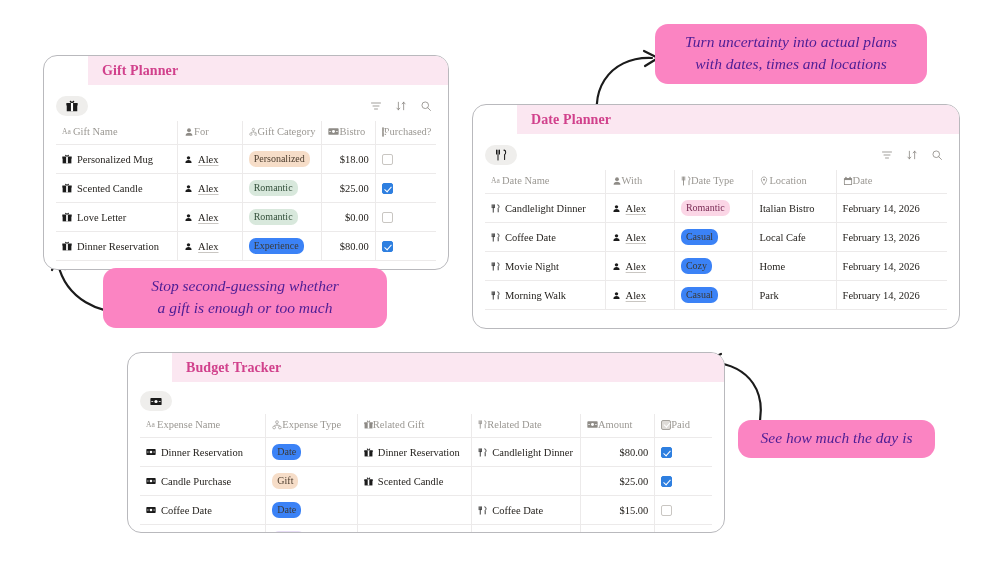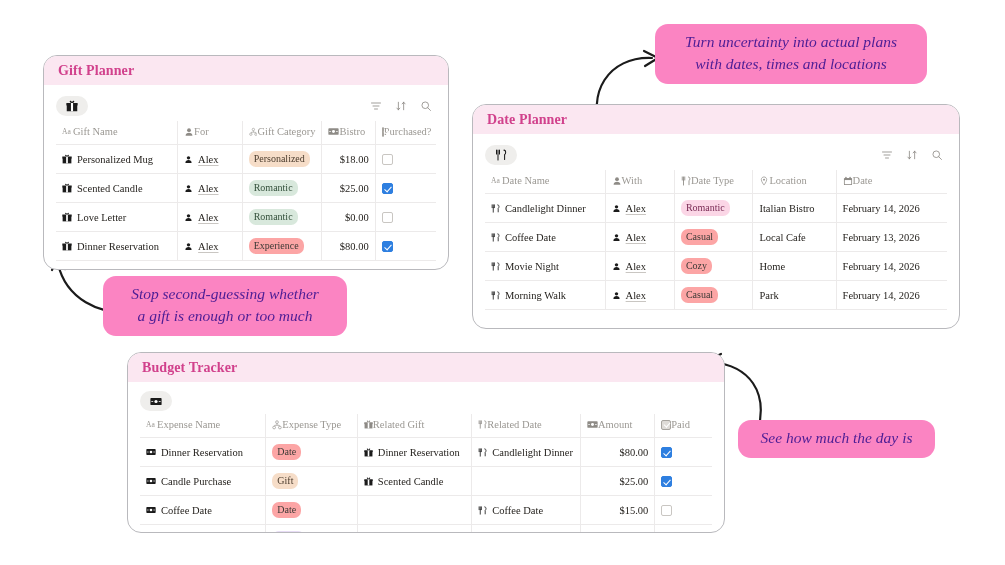--- a/index.html
+++ b/index.html
@@ -16,20 +16,21 @@
   .card {
     position: absolute;
     background: #ffffff;
     border: 1px solid #b9b9bd;
     border-radius: 14px;
     overflow: hidden;
   }
   .card-title-strip {
     background: #fbe7f1;
     padding: 5px 11px 6px 14px;
+    margin-left: 44px;
   }
   .card-title {
     font-family: "Liberation Serif", "DejaVu Serif", serif;
     font-weight: bold;
     font-size: 14px;
     color: #d1418c;
     letter-spacing: .1px;
   }
   .card-body { padding: 0 12px 8px 12px; }
 
@@ -82,21 +83,21 @@
   
   .tag {
     display: inline-block;
     padding: 1px 5px 2px 5px;
     border-radius: 7px;
     font-size: 10px;
     line-height: 13px;
   }
   .tag-peach  { background: #f6ddc8; color: #4a3b2c; }
   .tag-green  { background: #d8e8dc; color: #33503b; }
-  .tag-gray   { background: #fca5a5; color: #3b3935; }
+  .tag-gray   { background: #3b82f6; color: #3b3935; }
   .tag-pink   { background: #fbd6e6; color: #7a2b55; }
   .tag-purple { background: #e7dcf5; color: #4a3668; }
 
   
   .cb {
     width: 11px; height: 11px;
     border: 1px solid #c9c6c2;
     border-radius: 2px;
     background: #fff;
     display: inline-block;
@@ -766,21 +767,21 @@
       </table>
 
     </div>
   </div>
 
   <div class="callout" style="left:655px; top:24px; width:272px;">
     <div>Turn uncertainty into actual plans</div>
     <div>with dates, times and locations</div>
   </div>
 
-  <div class="callout" style="left:103px; top:276px; width:244px;">
+  <div class="callout" style="left:103px; top:268px; width:284px;">
     <div>Stop second-guessing whether</div>
     <div>a gift is enough or too much</div>
   </div>
 
   <div class="callout" style="left:738px; top:420px; width:197px;">
     <div>See how much the day is</div>
   </div>
 
 </div>
 

